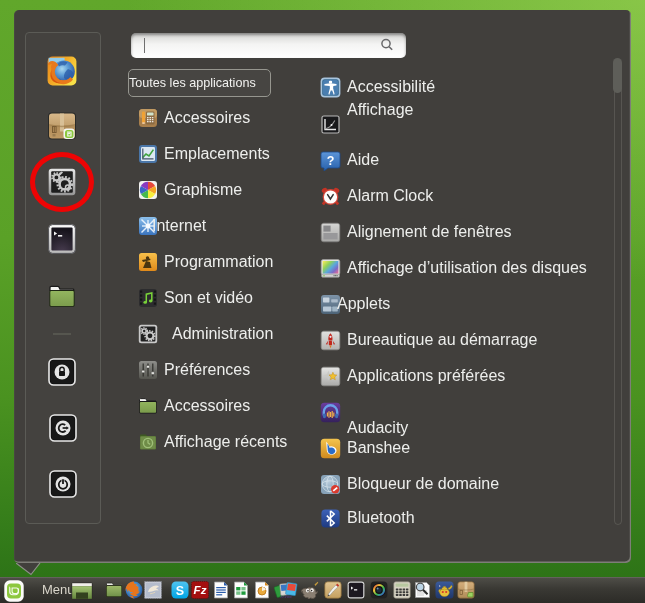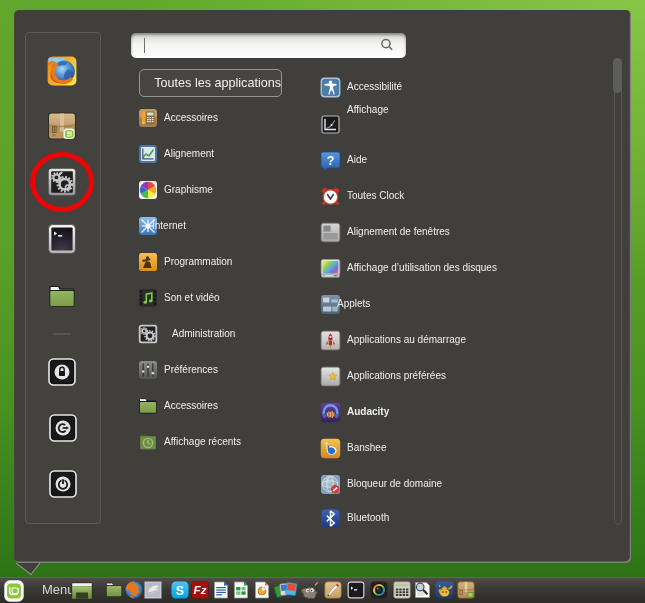--- a/index.html
+++ b/index.html
@@ -1,30 +1,30 @@
 <!DOCTYPE html>
 <html><head><meta charset="utf-8">
 <style>
 html,body{margin:0;padding:0;}
 body{width:645px;height:603px;overflow:hidden;position:relative;
  font-family:"Liberation Sans",sans-serif;
  background:
   radial-gradient(130% 75% at 100% 0%, rgba(175,228,100,.5) 0%, rgba(175,228,100,0) 62%),
   linear-gradient(to bottom,#61a72b 0%,#5aa127 40%,#4a9220 66%,#347c1a 88%,#2a6f15 100%);}
 .abs{position:absolute;}
-.lbl{position:absolute;height:18px;line-height:18px;font-size:10px;color:#edeeec;white-space:nowrap;}
+.lbl{position:absolute;height:18px;line-height:18px;font-size:16px;color:#edeeec;white-space:nowrap;}
 #menu{left:14px;top:10px;width:617px;height:553px;background:#413f3c;border-radius:5px;
  box-shadow:inset -1.2px -1.5px 0 rgba(160,160,152,.65), inset 1px 0 0 rgba(120,120,112,.12);}
 #ptr{left:16px;top:562.5px;width:40px;height:14px;}
 #sidebox{left:24.5px;top:32px;width:74.5px;height:489.5px;border:1px solid #5b5b56;border-radius:4px;background:rgba(255,255,255,0.018);}
 #search{left:130.5px;top:32.5px;width:275px;height:25.5px;border-radius:5px;
  background:linear-gradient(#d3d3d1,#f4f4f3 45%,#ffffff);box-shadow:inset 0 2px 3px rgba(0,0,0,.38);}
 #caret{left:143.5px;top:37.5px;width:1.4px;height:15px;background:#6f6f6f;}
-#allbtn{left:139px;top:69px;width:141px;height:26px;border:1.4px solid #96968f;border-radius:5px;
- background:rgba(255,255,255,0.035);color:#f2f2f0;font-size:12.6px;text-align:right;line-height:26px;}
+#allbtn{left:128px;top:69px;width:141px;height:26px;border:1.4px solid #96968f;border-radius:5px;
+ background:rgba(255,255,255,0.035);color:#f2f2f0;font-size:12.6px;text-align:left;line-height:26px;}
 #thumb{left:612.5px;top:58px;width:9px;height:35px;border-radius:4.5px;background:#5e5e59;}
 #track{left:613.5px;top:60px;width:6px;height:463px;border:1px solid rgba(110,110,104,.48);border-radius:4px;}
 #redcirc{left:30px;top:151.5px;width:64px;height:60px;box-sizing:border-box;border:5.5px solid #ee0404;border-radius:50%;}
 #panel{left:0;top:577px;width:645px;height:26px;background:linear-gradient(#504f49,#3a3934 45%,#2c2b27);box-shadow:inset 0 1px 0 rgba(160,160,150,.25);}
 #menutxt{left:31px;top:581px;height:18px;line-height:18px;font-size:13px;color:#d9d5ca;margin-left:11px;}
 .cat-i{left:138px;width:20px;height:20px;}
 .app-i{left:320px;width:21px;height:21px;}
 </style></head>
 <body>
 <div id="menu" class="abs"></div>
@@ -61,21 +61,21 @@
       <rect x="13.8" y="13" width="1.6" height="1.3"></rect>
     </g>
   </svg>
 <div class="lbl" style="left:164px;top:109.0px">Accessoires</div>
 <svg class="abs cat-i" style="top:144.0px" viewBox="0 0 20 20">
     <rect x="1" y="1" width="18" height="18" rx="3" fill="#4a76a8"></rect>
     <rect x="3" y="3" width="14" height="14" rx="1.2" fill="#dce8f2"></rect>
     <path d="M4.6,13.6 L8,10 L11,12 L15.4,5.6" fill="none" stroke="#3fa43f" stroke-width="1.6"></path>
     <path d="M4.8,4.5 V14.8 H15.5" fill="none" stroke="#44546a" stroke-width="1.2"></path>
   </svg>
-<div class="lbl" style="left:164px;top:145.0px">Alignement</div>
+<div class="lbl" style="left:164px;top:145.0px">Emplacements</div>
 <svg class="abs cat-i" style="top:180.0px" viewBox="0 0 20 20">
     <rect x="1" y="1" width="18" height="18" rx="3" fill="#f2f2f0"></rect>
     <g>
       <path d="M10,10 L10,1.8 A8.2,8.2 0 0 1 17.1,6 Z" fill="#e8483a"></path>
       <path d="M10,10 L17.1,6 A8.2,8.2 0 0 1 17.1,14 Z" fill="#f5a623"></path>
       <path d="M10,10 L17.1,14 A8.2,8.2 0 0 1 10,18.2 Z" fill="#f8ef3c"></path>
       <path d="M10,10 L10,18.2 A8.2,8.2 0 0 1 2.9,14 Z" fill="#47b94e"></path>
       <path d="M10,10 L2.9,14 A8.2,8.2 0 0 1 2.9,6 Z" fill="#3a66c8"></path>
       <path d="M10,10 L2.9,6 A8.2,8.2 0 0 1 10,1.8 Z" fill="#8a3ac0"></path>
     </g>
@@ -214,21 +214,21 @@
     <g fill="#c43325">
       <ellipse cx="4.5" cy="4.4" rx="2.9" ry="2.3" transform="rotate(-35 4.5 4.4)"></ellipse>
       <ellipse cx="16.5" cy="4.4" rx="2.9" ry="2.3" transform="rotate(35 16.5 4.4)"></ellipse>
       <rect x="2.5" y="15.5" width="3" height="3.4" rx="1" transform="rotate(35 4 17)"></rect>
       <rect x="15.5" y="15.5" width="3" height="3.4" rx="1" transform="rotate(-35 17 17)"></rect>
     </g>
     <circle cx="10.5" cy="11" r="7.9" fill="#d44437"></circle>
     <circle cx="10.5" cy="11" r="6.6" fill="#fdfdfb"></circle>
     <path d="M7.6,8.6 L10.4,13 L13.2,8.6" fill="none" stroke="#333" stroke-width="1.5" stroke-linecap="round"></path>
   </svg>
-<div class="lbl" style="left:347px;top:187.0px">Toutes Clock</div>
+<div class="lbl" style="left:347px;top:187.0px">Alarm Clock</div>
 <svg class="abs app-i" style="top:221.5px" viewBox="0 0 21 21">
     <defs>
       <linearGradient id="agr" x1="0" y1="0" x2="0" y2="1">
         <stop offset="0" stop-color="#d6d6d4"></stop>
         <stop offset="1" stop-color="#a8a8a6"></stop>
       </linearGradient>
     </defs>
     <rect x="1.2" y="1.2" width="18.6" height="18.6" rx="2.5" fill="url(#agr)" stroke="#7c7c7a" stroke-width="0.8"></rect>
     <rect x="3.4" y="3.6" width="7.2" height="6" fill="#88888a"></rect>
     <rect x="3.4" y="11" width="14.2" height="6.4" fill="#98989a"></rect>
@@ -279,21 +279,21 @@
     <rect x="1.2" y="1.2" width="18.6" height="18.6" rx="2.5" fill="url(#sgr)" stroke="#8a8a88" stroke-width="0.8"></rect>
     <g fill="#c0261c">
       <path d="M10.5,3.2 q2.6,3 1.8,7.2 l-3.8,0 q-0.8,-4.2 2,-7.2 Z"></path>
       <path d="M8.2,10.8 l-2.4,3.4 1.6,0.4 Z"></path>
       <path d="M12.8,10.8 l2.4,3.4 -1.6,0.4 Z"></path>
       <rect x="8.8" y="10.8" width="3.2" height="4.4" rx="0.8"></rect>
       <path d="M9.4,15.6 l1.1,2.6 1.1,-2.6 Z" fill="#e07820"></path>
     </g>
     <circle cx="10.5" cy="6.8" r="1.1" fill="#e8e8f2"></circle>
   </svg>
-<div class="lbl" style="left:347px;top:331.0px">Applications au démarrage</div>
+<div class="lbl" style="left:347px;top:331.0px">Bureautique au démarrage</div>
 <svg class="abs app-i" style="top:365.5px" viewBox="0 0 21 21">
     <defs>
       <linearGradient id="fvg" x1="0" y1="0" x2="0" y2="1">
         <stop offset="0" stop-color="#e6e6e4"></stop>
         <stop offset="1" stop-color="#aaaaa8"></stop>
       </linearGradient>
     </defs>
     <rect x="1.2" y="1.2" width="18.6" height="18.6" rx="2.5" fill="url(#fvg)" stroke="#8a8a88" stroke-width="0.8"></rect>
     <path d="M7,11 l-3.4,-1.4 3.4,-1.4 1.4,-3.4 1.4,3.4 3.4,1.4 -3.4,1.4 -1.4,3.4 Z" fill="#c8c8c4"></path>
     <path d="M12.9,6.2 l1.1,2.6 2.8,0.3 -2.1,1.9 0.6,2.8 -2.4,-1.5 -2.5,1.4 0.7,-2.7 -2.1,-2 2.9,-0.2 Z" fill="#f0c030" stroke="#c89010" stroke-width="0.5"></path>
@@ -311,21 +311,21 @@
     <rect x="2.9" y="11.6" width="3" height="4.6" rx="1.4" fill="#3e6bb4"></rect>
     <rect x="15.1" y="11.6" width="3" height="4.6" rx="1.4" fill="#3e6bb4"></rect>
     <g stroke="#f0b04a" stroke-width="1.2">
       <line x1="7.4" y1="10.4" x2="7.4" y2="14.6"></line>
       <line x1="9" y1="9.2" x2="9" y2="15.8"></line>
       <line x1="10.6" y1="10" x2="10.6" y2="15"></line>
       <line x1="12.2" y1="9" x2="12.2" y2="16"></line>
       <line x1="13.8" y1="10.6" x2="13.8" y2="14.4"></line>
     </g>
   </svg>
-<div class="lbl" style="left:347px;top:403.0px;font-weight:bold">Audacity</div>
+<div class="lbl" style="left:347px;top:419px;font-weight:normal">Audacity</div>
 <svg class="abs app-i" style="top:437.5px" viewBox="0 0 21 21">
     <defs>
       <linearGradient id="bgr" x1="0" y1="0" x2="0" y2="1">
         <stop offset="0" stop-color="#f3c44e"></stop>
         <stop offset="1" stop-color="#d08a1e"></stop>
       </linearGradient>
     </defs>
     <rect x="0.8" y="0.8" width="19.4" height="19.4" rx="3.5" fill="url(#bgr)"></rect>
     <path d="M6.2,3.4 q2.4,2.8 3,5.2 q3.6,-1.2 6,1.2 q2.4,2.6 0.4,5.2 q-2,2.4 -5.2,1.6 q-3.2,-0.9 -3.6,-4.4 q-0.3,-4.6 -0.6,-8.8 Z" fill="#ffffff"></path>
     <path d="M7.4,5.6 q1.5,2 2,4.2 q3,-1 4.9,0.9 q1.9,2 0.3,4.1 q-1.6,1.9 -4.1,1.2 q-2.5,-0.7 -2.8,-3.5 q-0.2,-3.4 -0.3,-6.9 Z" fill="#2a6cc8"></path>

